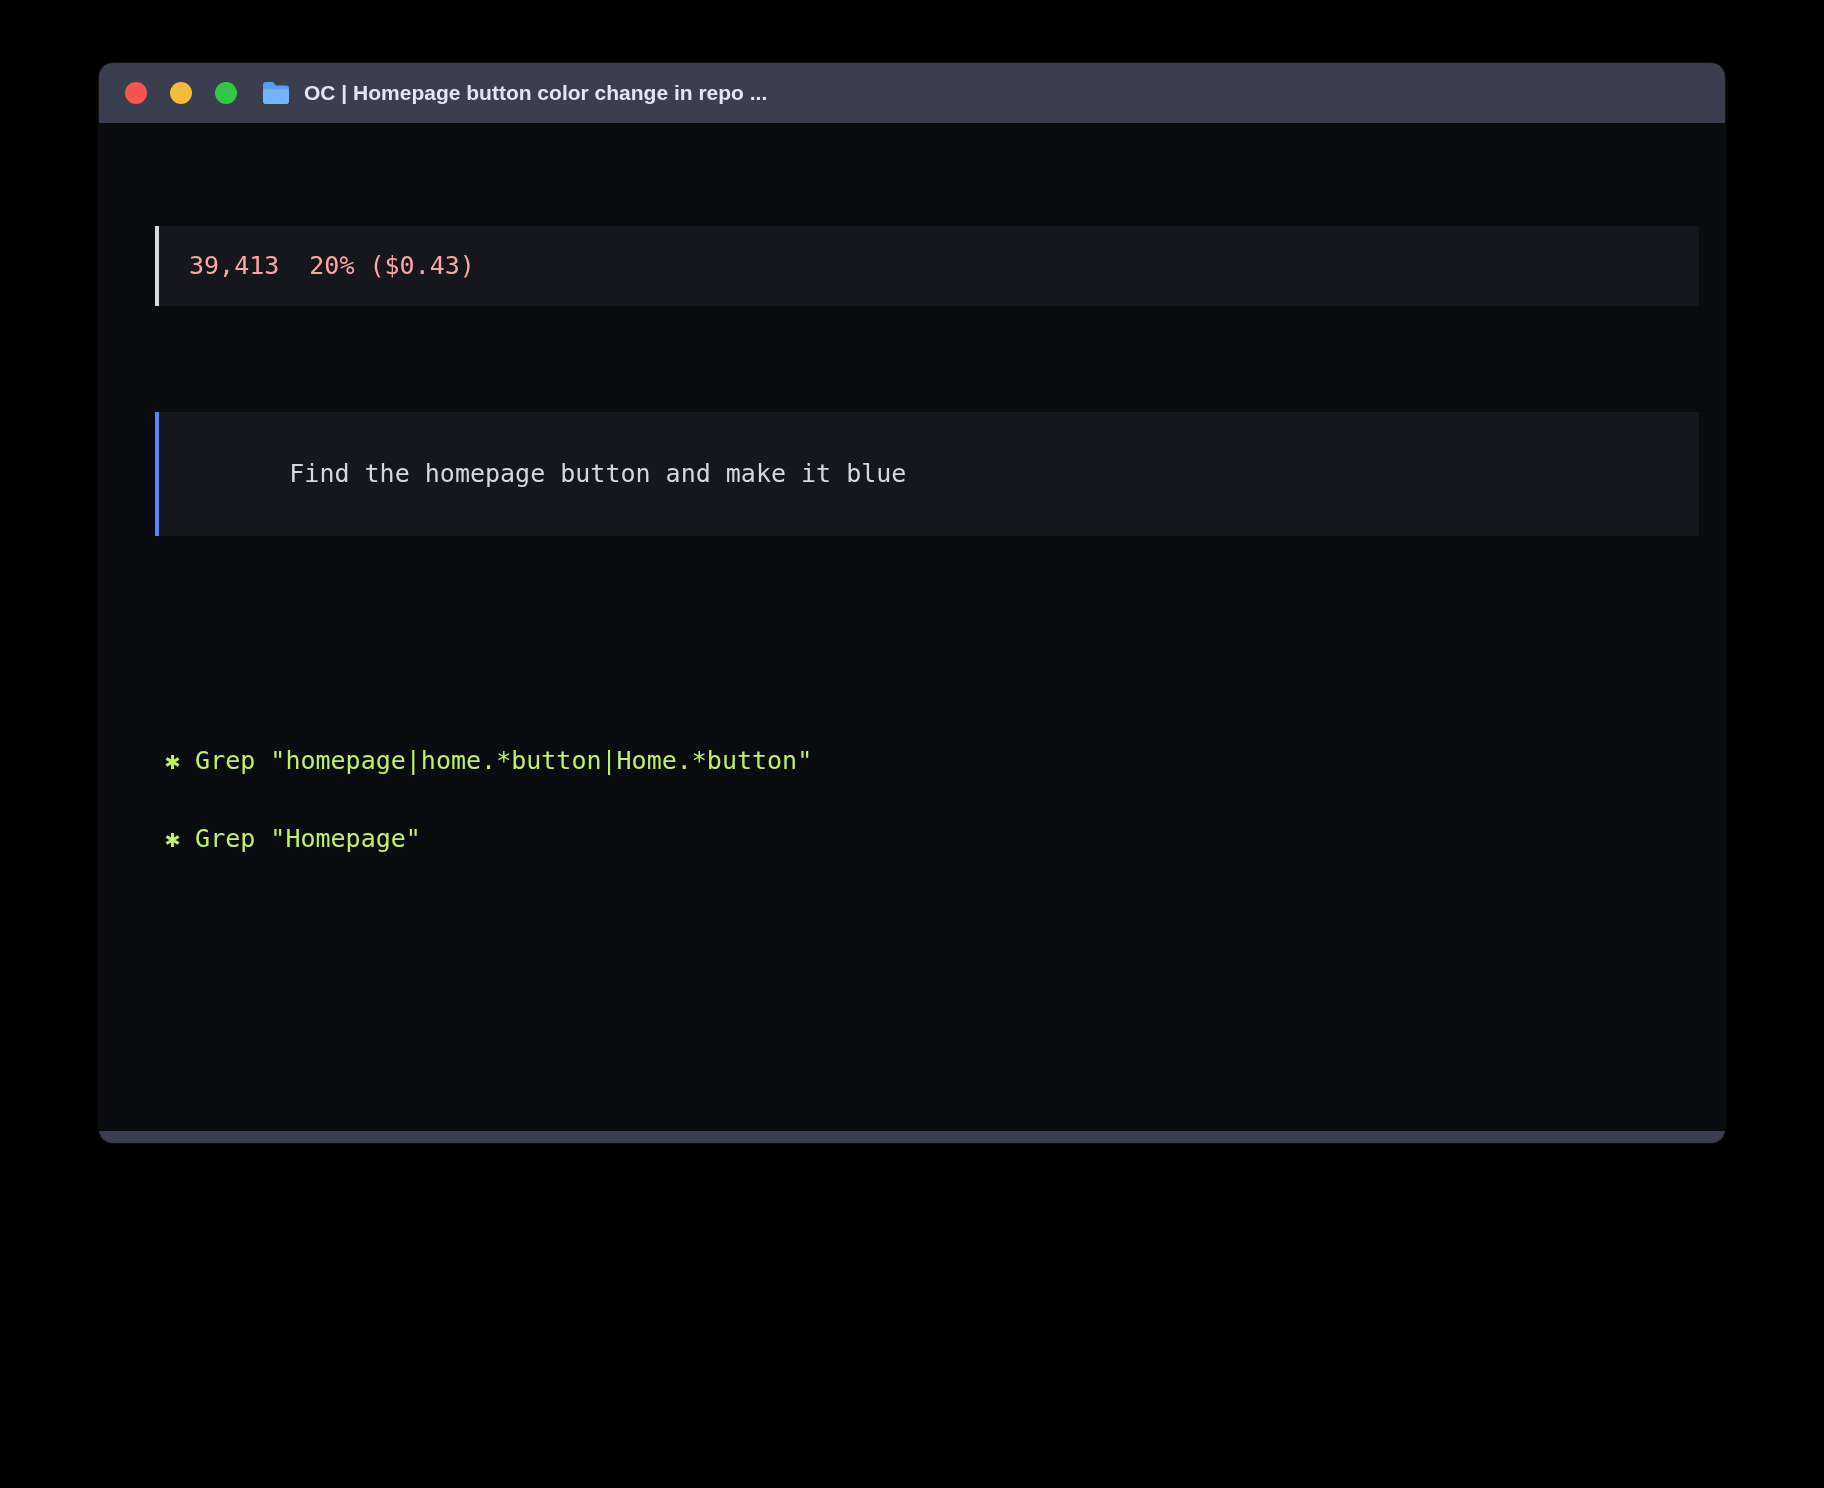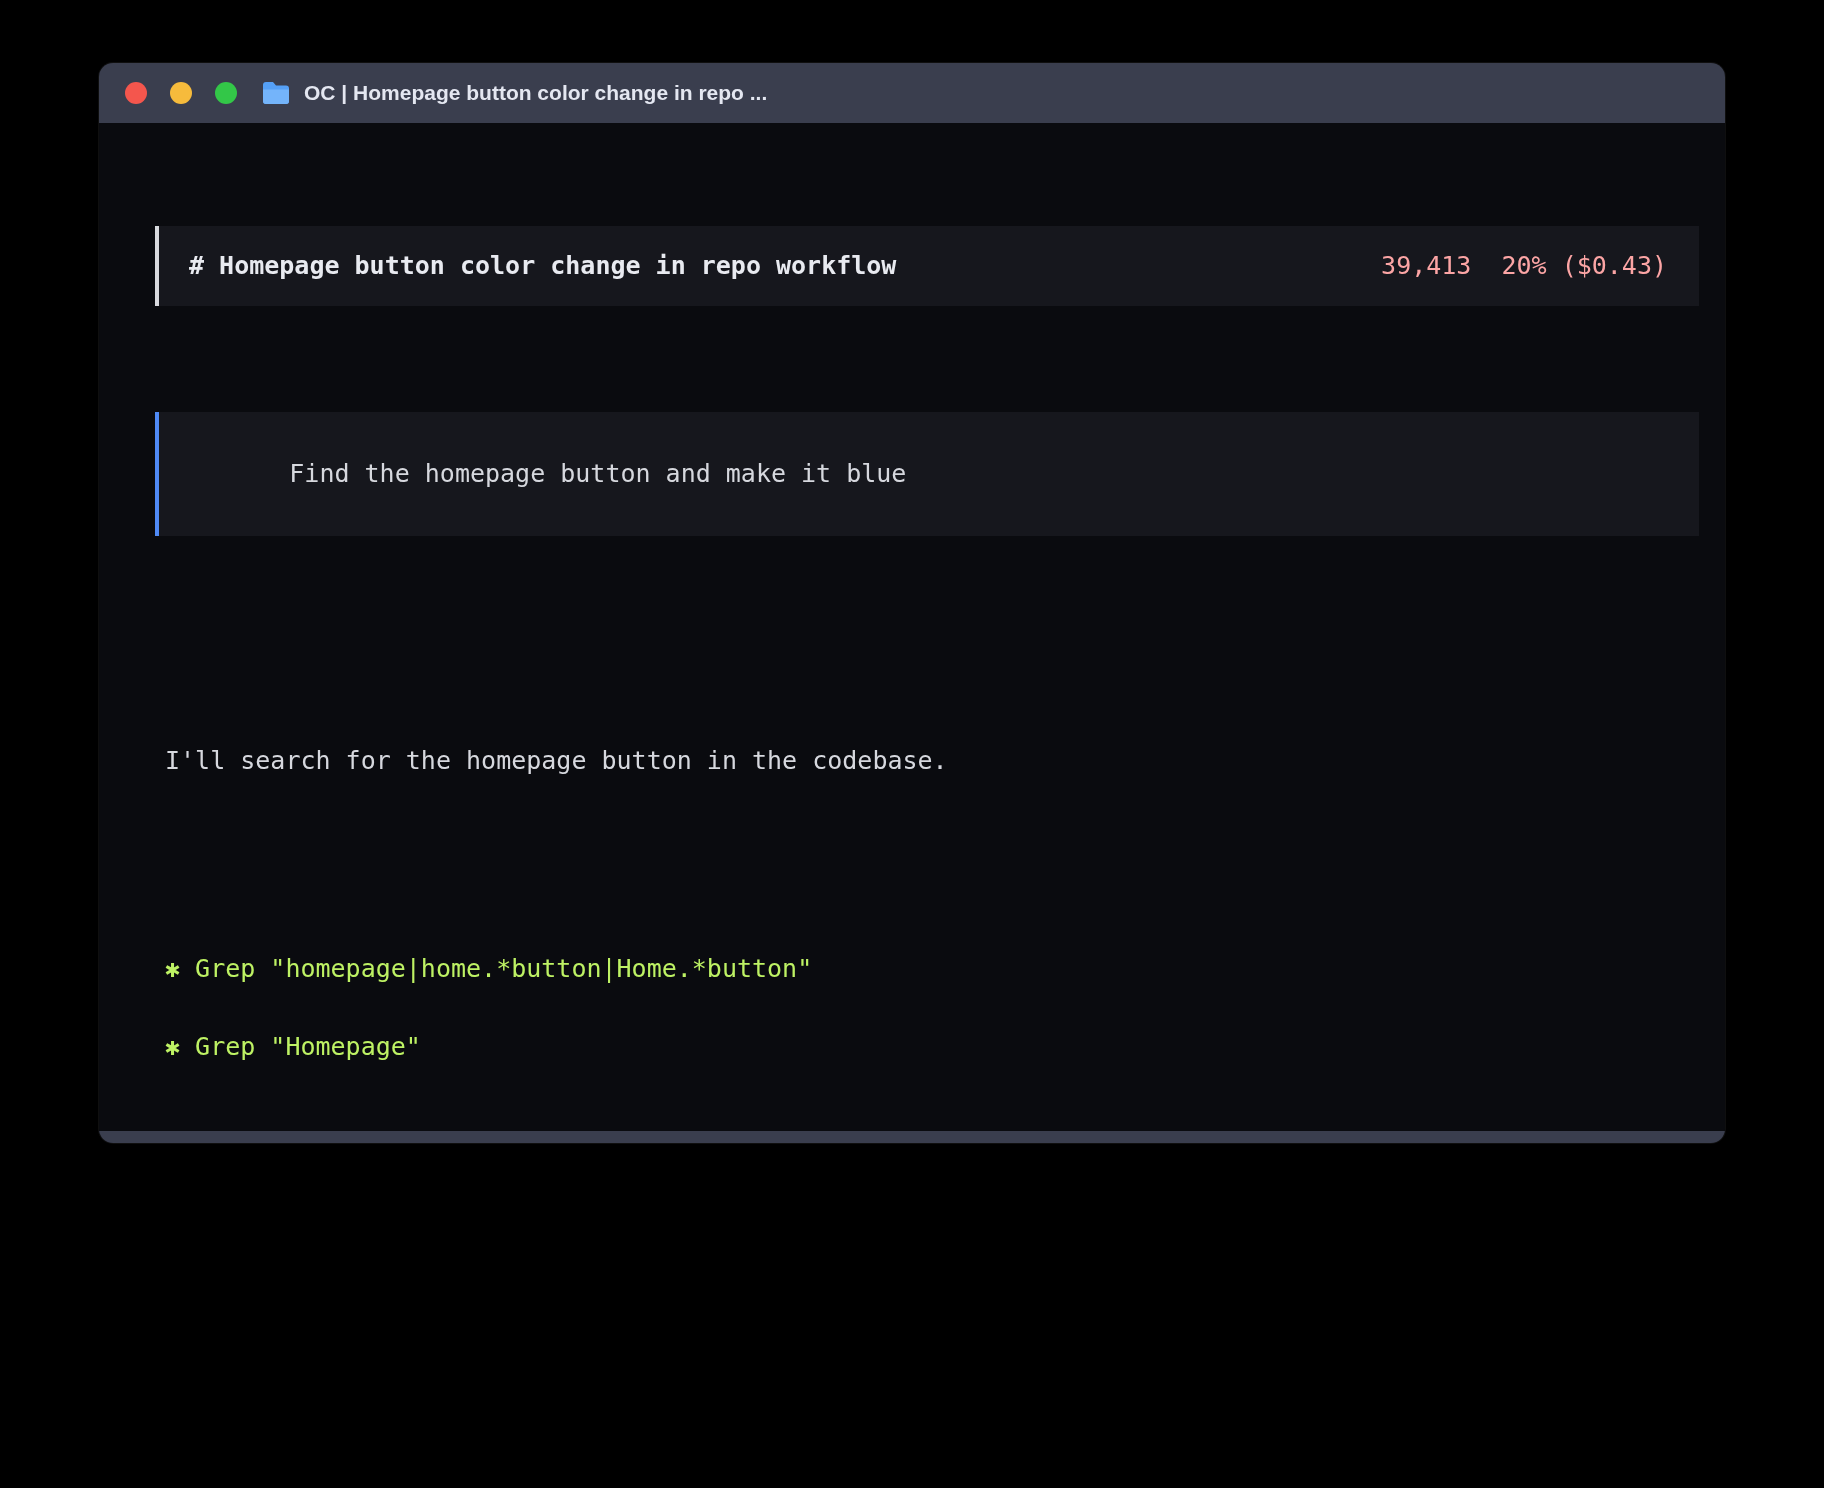--- a/index.html
+++ b/index.html
@@ -90,35 +90,31 @@
           <path d="M2 8.5 h26 V20 a3 3 0 0 1 -3 3 H5 a3 3 0 0 1 -3-3 Z" fill="#74b4fa"></path>
         </svg>
       </span>
       <span class="title-text">OC | Homepage button color change in repo ...</span>
     </div>
   </div>
 
   <div class="content">
 
     <div class="block header-block">
-      <span class="header-title"># Homepage button color change in repo workflow</span>
       <span class="header-stats">
         <span>39,413</span>
         <span>20% ($0.43)</span>
       </span>
     </div>
 
     <div class="block user-block">
       <span>Find the homepage button and make it blue</span>
     </div>
 
     <div class="messages">
-      <div class="para">
-        <div class="line">I'll search for the homepage button in the codebase.</div>
-      </div>
       <div class="para">
         <div class="line tool">✱ Grep "homepage|home.*button|Home.*button"</div>
         <div class="line tool">✱ Grep "Homepage"</div>
       </div>
       
       
       
       
       
       

